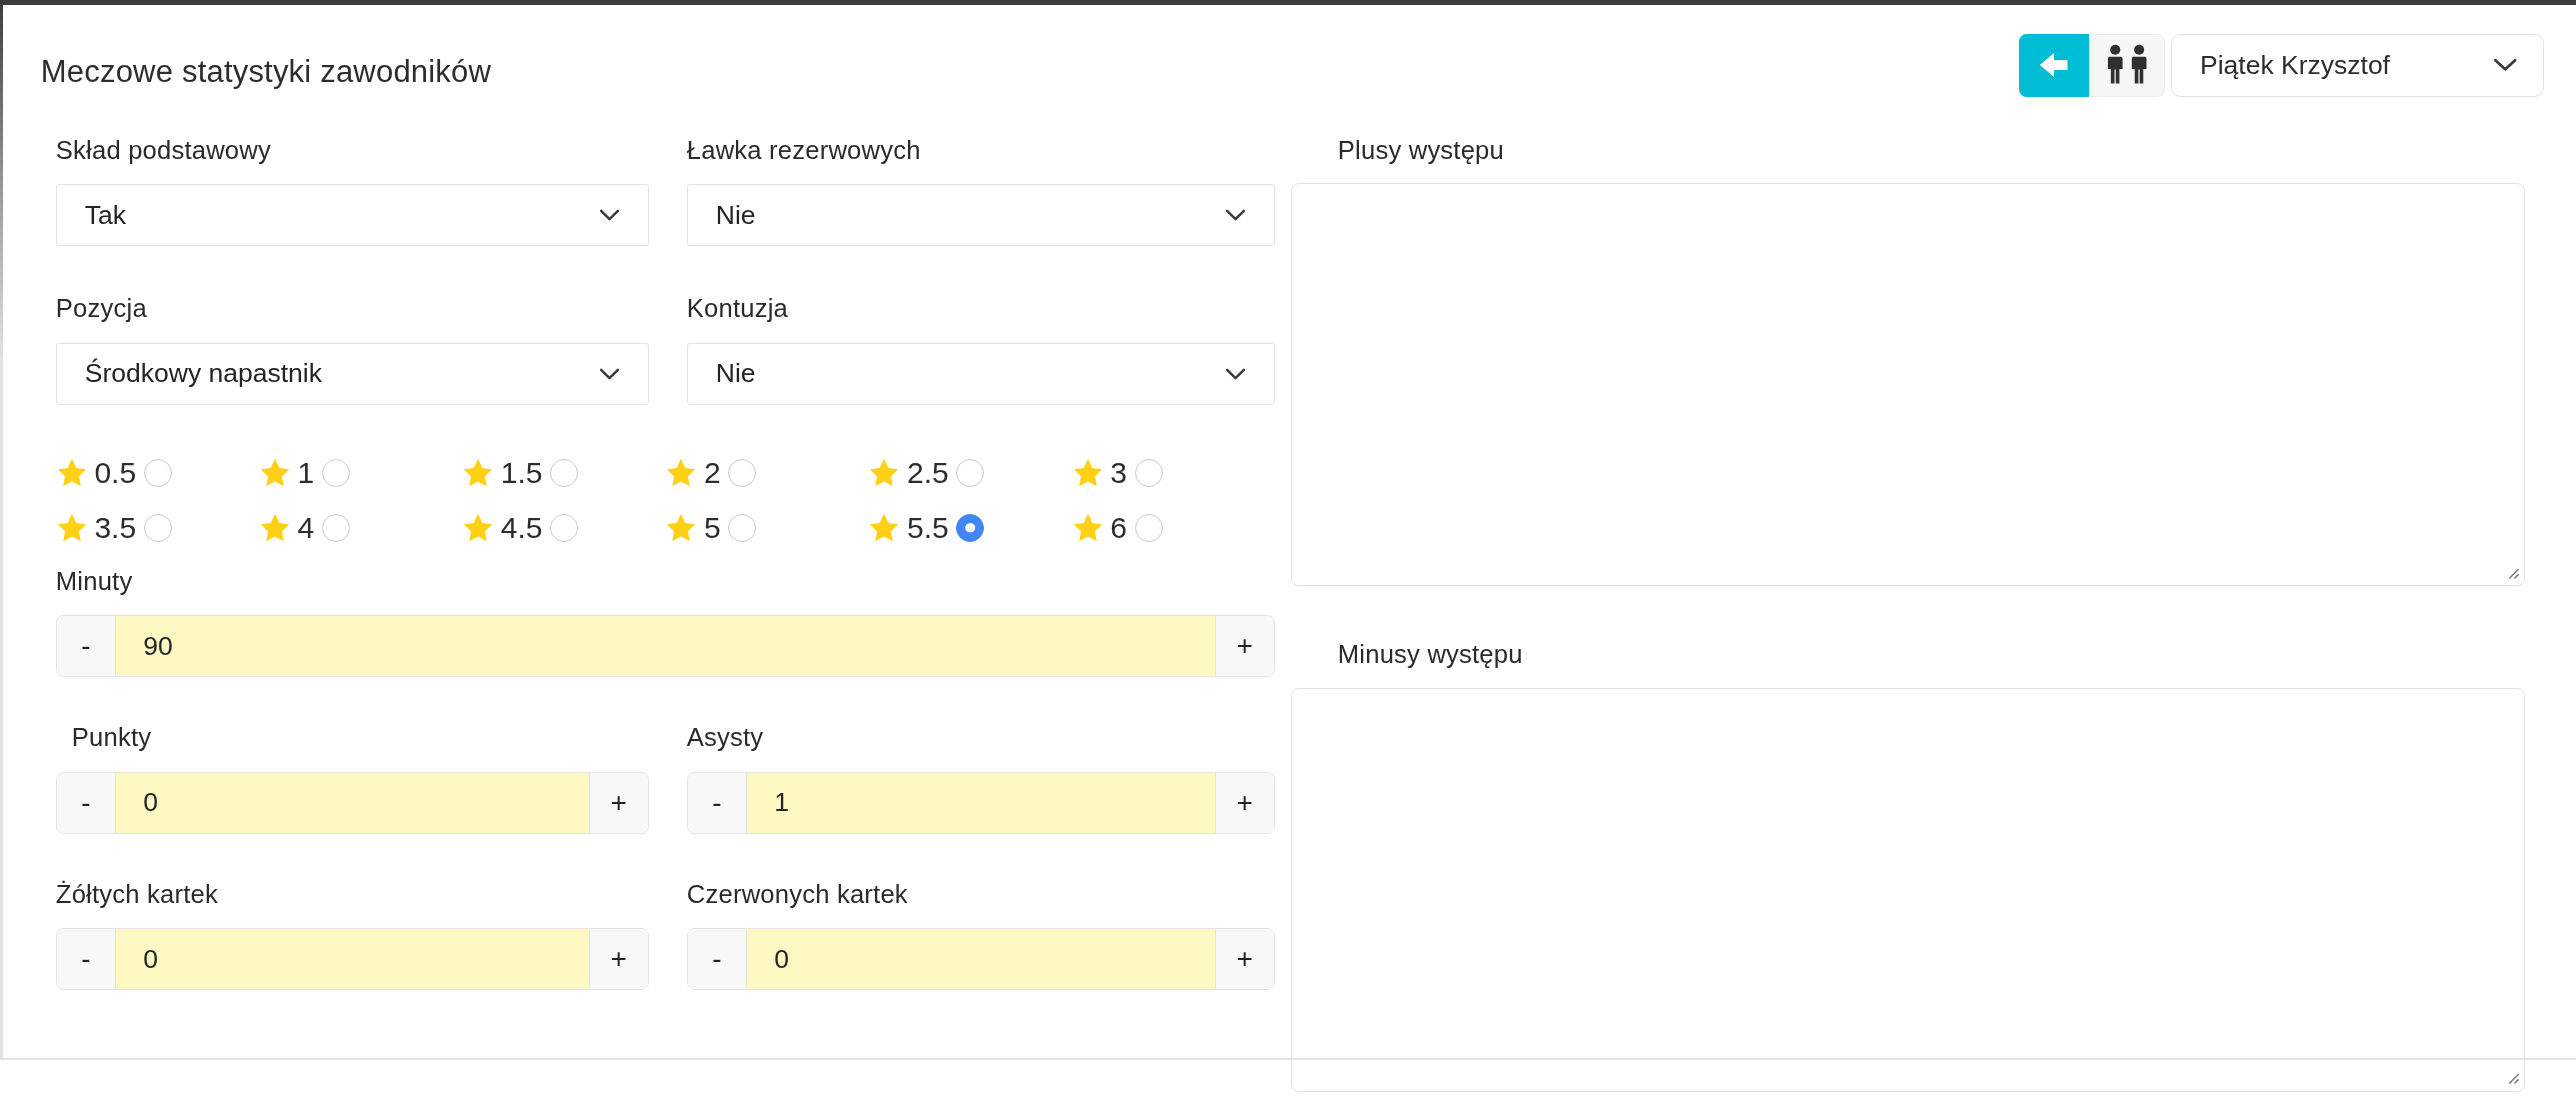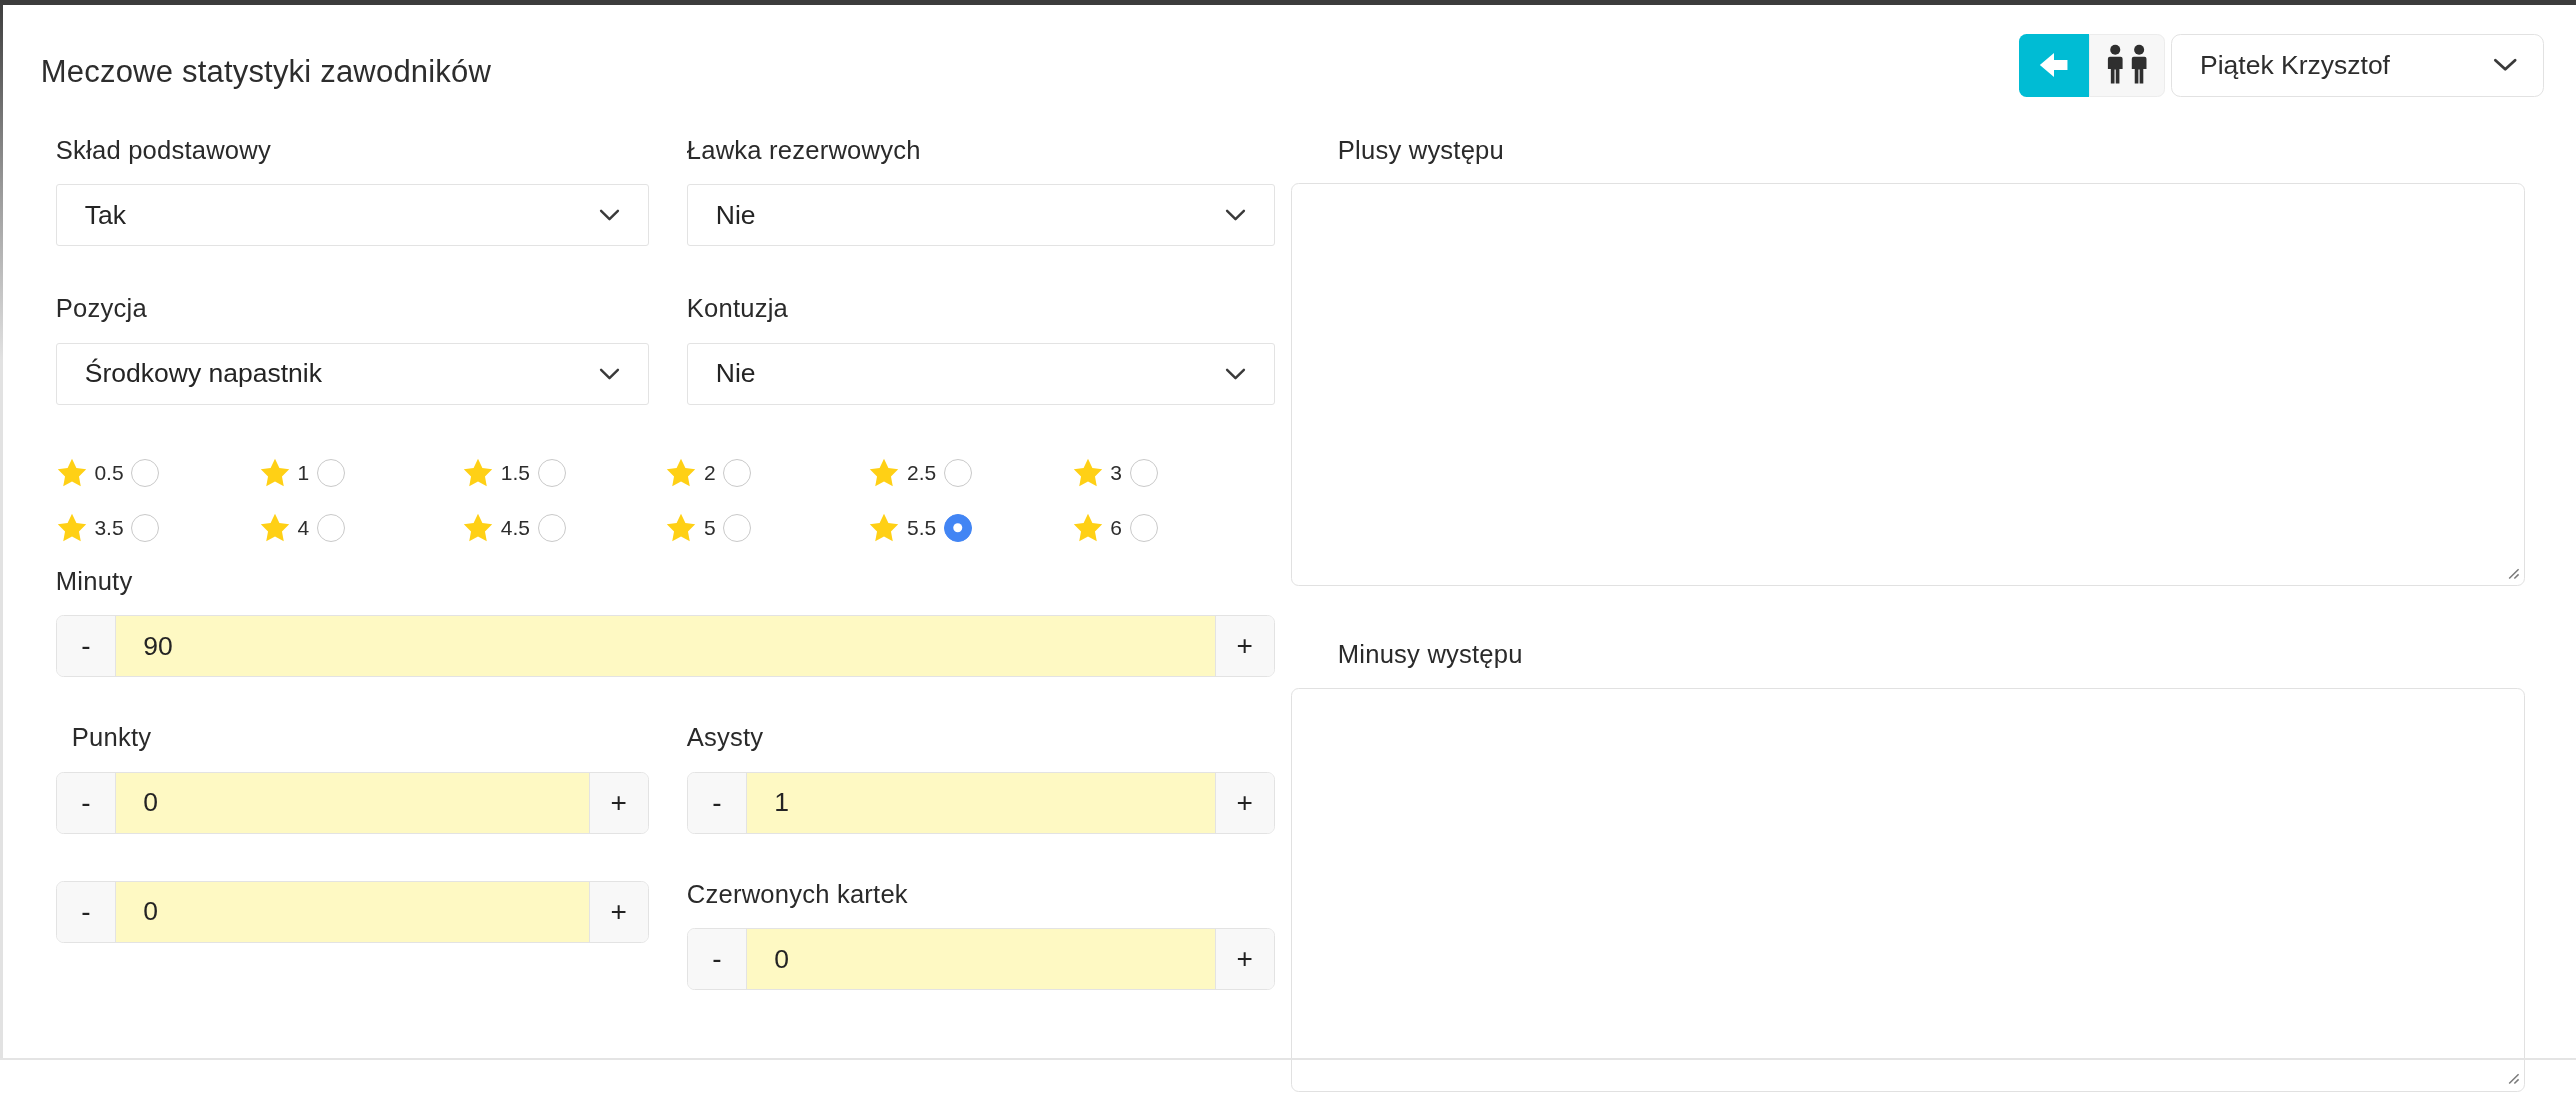--- a/index.html
+++ b/index.html
@@ -72,21 +72,21 @@
   }
   .select .select-value { font-size: 26.5px; color: #242424; }
 
   
   .rating-grid {
     display: grid; grid-template-columns: repeat(6, 1fr);
     row-gap: 17px; margin: 49px 0 21px 0; width: 1219px;
   }
   .rating-item { display: flex; align-items: center; height: 38px; cursor: pointer; }
   .rating-item .star { flex: none; margin-right: 6.6px; }
-  .rating-item .rating-value { font-size: 21px; color: #2d2d2d; margin-right: 7.6px; }
+  .rating-item .rating-value { font-size: 30px; color: #2d2d2d; margin-right: 7.6px; }
   .radio {
     width: 28px; height: 28px; border-radius: 50%;
     border: 1.9px solid #c9c9c9; background: #fff; position: relative; flex: none;
   }
   .rating-item.sel .radio { background: var(--radio-blue, #4285f4); border-color: var(--radio-blue, #4285f4); }
   .rating-item.sel .radio::after {
     content: ""; position: absolute; left: 50%; top: 50%;
     width: 9.5px; height: 9.5px; border-radius: 50%; background: #fff;
     transform: translate(-50%, -50%);
   }
@@ -315,20 +315,21 @@
             <div class="stepper mb50">
               <button class="step-btn minus">-</button>
               <input class="step-input" type="text" value="1" style="">
               <button class="step-btn plus">+</button>
             </div>
           </div>
         </div>
 
         <div class="two-col">
           <div class="field">
+            <div class="field-label">Żółtych kartek</div>
             <div class="stepper">
               <button class="step-btn minus">-</button>
               <input class="step-input" type="text" value="0" style="">
               <button class="step-btn plus">+</button>
             </div>
           </div>
           <div class="field">
             <div class="field-label">Czerwonych kartek</div>
             <div class="stepper">
               <button class="step-btn minus">-</button>

